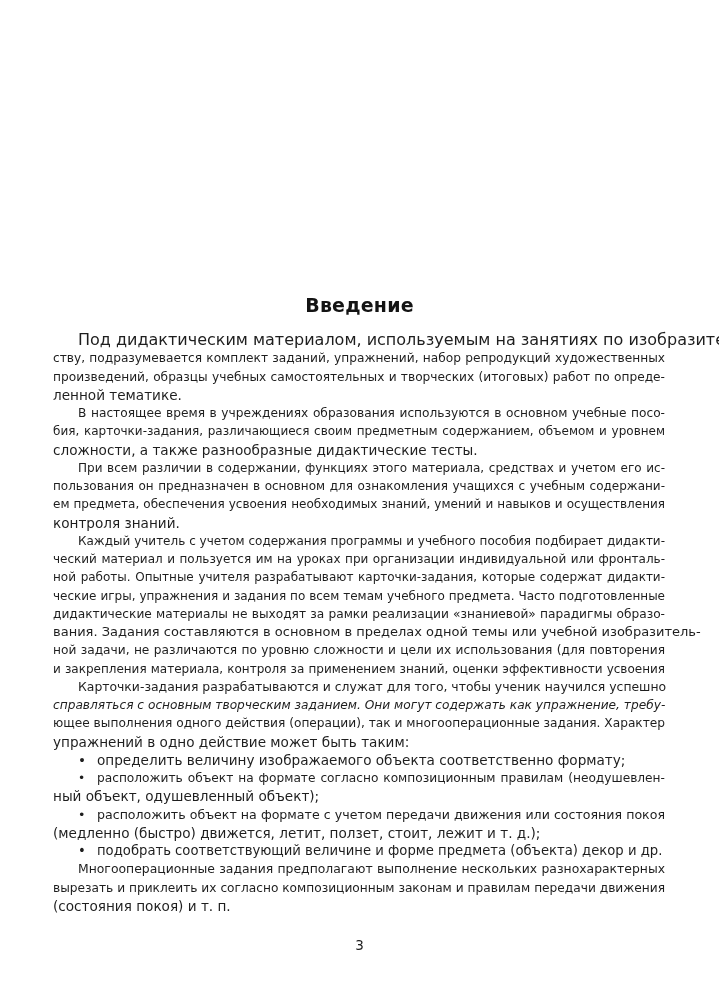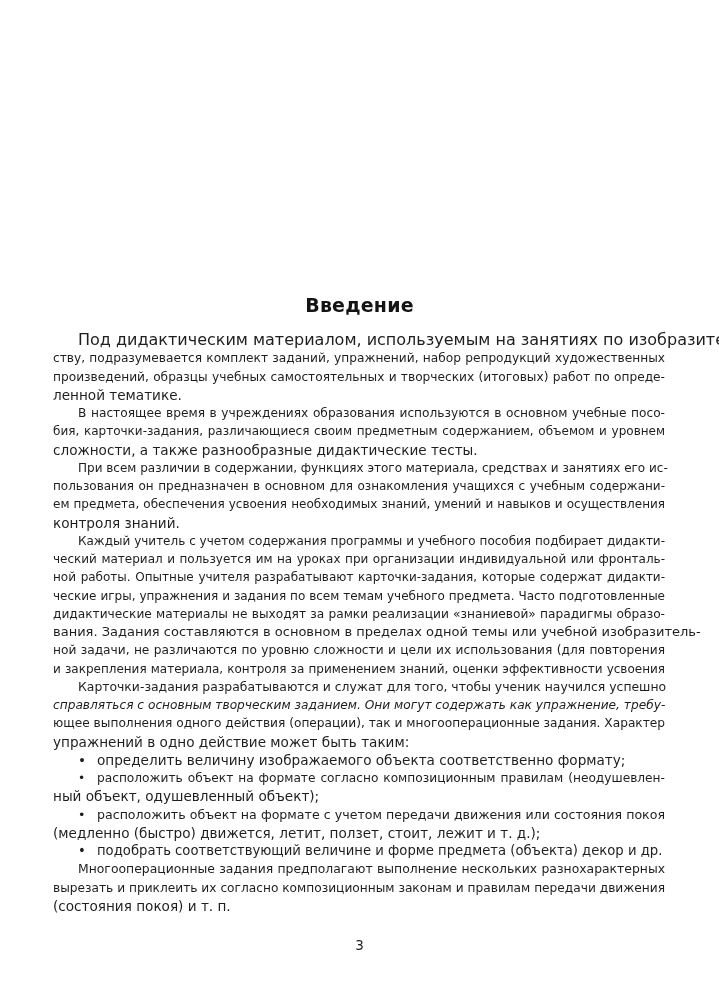--- a/index.html
+++ b/index.html
@@ -36,21 +36,21 @@
 <div class="page">
   <div class="title">Введение</div>
   <div class="body-text" id="body-text">
       <span class="line justify indent" style="font-size: 16px;"><span>Под дидактическим материалом, используемым на занятиях по изобразительному искус-</span></span>
       <span class="line justify" style="font-size: 12.2px;"><span>ству, подразумевается комплект заданий, упражнений, набор репродукций художественных</span></span>
       <span class="line justify" style="font-size: 12.2px;"><span>произведений, образцы учебных самостоятельных и творческих (итоговых) работ по опреде-</span></span>
       <span class="line"><span>ленной тематике.</span></span>
       <span class="line justify indent" style="font-size: 12.2px;"><span>В настоящее время в учреждениях образования используются в основном учебные посо-</span></span>
       <span class="line justify" style="font-size: 12px;"><span>бия, карточки-задания, различающиеся своим предметным содержанием, объемом и уровнем</span></span>
       <span class="line"><span>сложности, а также разнообразные дидактические тесты.</span></span>
-      <span class="line justify indent" style="font-size: 12px;"><span>При всем различии в содержании, функциях этого материала, средствах и занятиях его ис-</span></span>
+      <span class="line justify indent" style="font-size: 12px;"><span>При всем различии в содержании, функциях этого материала, средствах и учетом его ис-</span></span>
       <span class="line justify" style="font-size: 12px;"><span>пользования он предназначен в основном для ознакомления учащихся с учебным содержани-</span></span>
       <span class="line justify" style="font-size: 12px;"><span>ем предмета, обеспечения усвоения необходимых знаний, умений и навыков и осуществления</span></span>
       <span class="line"><span>контроля знаний.</span></span>
       <span class="line justify indent" style="font-size: 12px;"><span>Каждый учитель с учетом содержания программы и учебного пособия подбирает дидакти-</span></span>
       <span class="line justify" style="font-size: 12px;"><span>ческий материал и пользуется им на уроках при организации индивидуальной или фронталь-</span></span>
       <span class="line justify" style="font-size: 12px;"><span>ной работы. Опытные учителя разрабатывают карточки-задания, которые содержат дидакти-</span></span>
       <span class="line justify" style="font-size: 12px;"><span>ческие игры, упражнения и задания по всем темам учебного предмета. Часто подготовленные</span></span>
       <span class="line justify" style="font-size: 12.2px;"><span>дидактические материалы не выходят за рамки реализации «знаниевой» парадигмы образо-</span></span>
       <span class="line justify" style="font-size: 13px;"><span>вания. Задания составляются в основном в пределах одной темы или учебной изобразитель-</span></span>
       <span class="line justify" style="font-size: 12.2px;"><span>ной задачи, не различаются по уровню сложности и цели их использования (для повторения</span></span>

